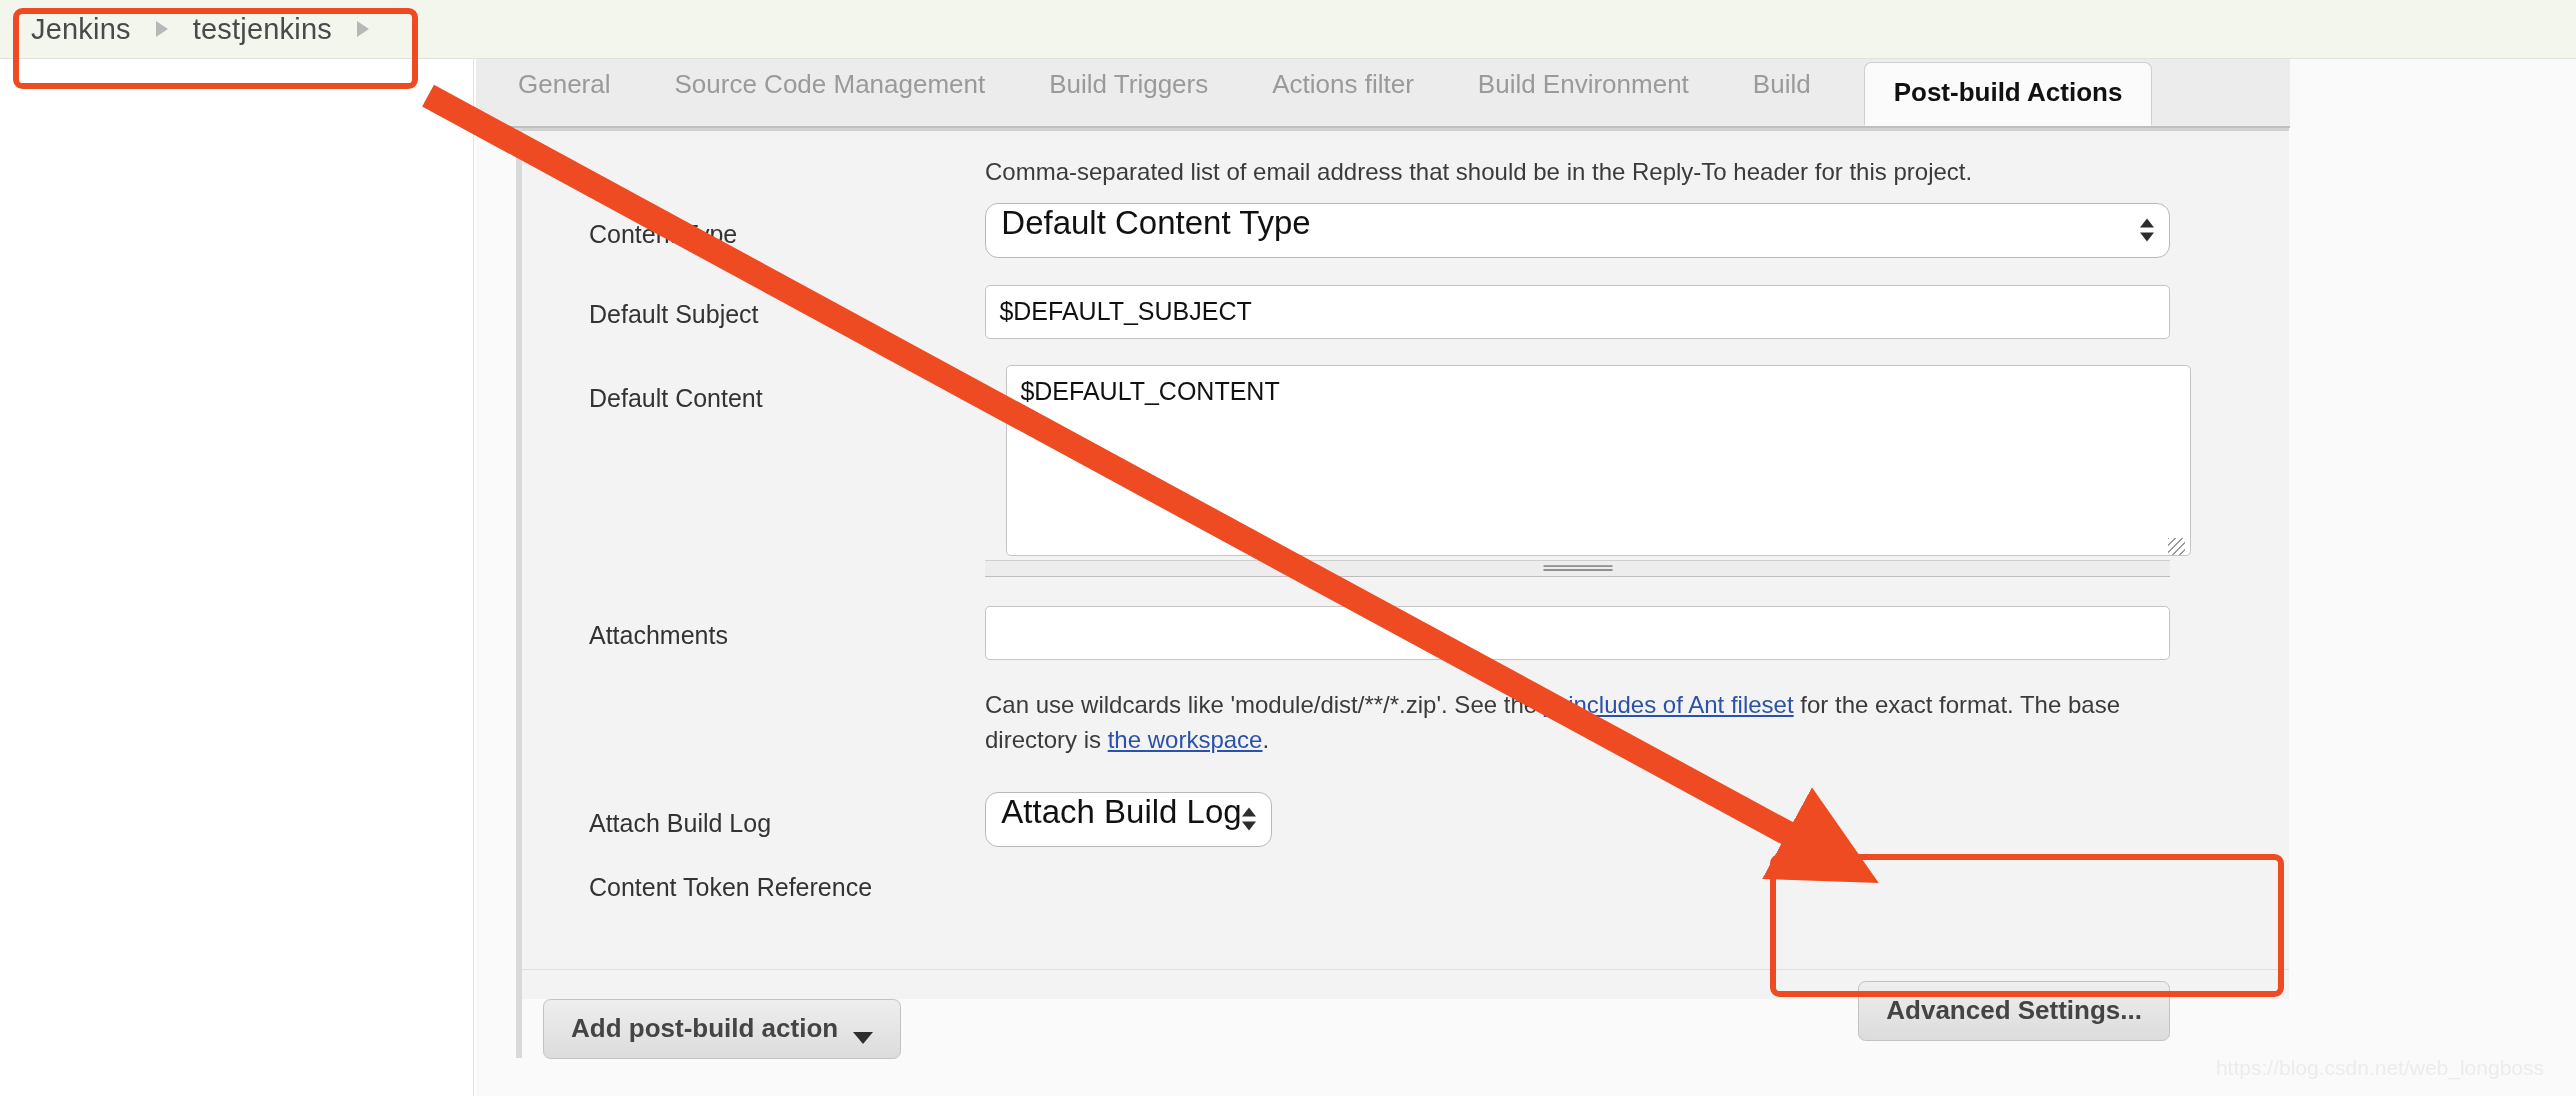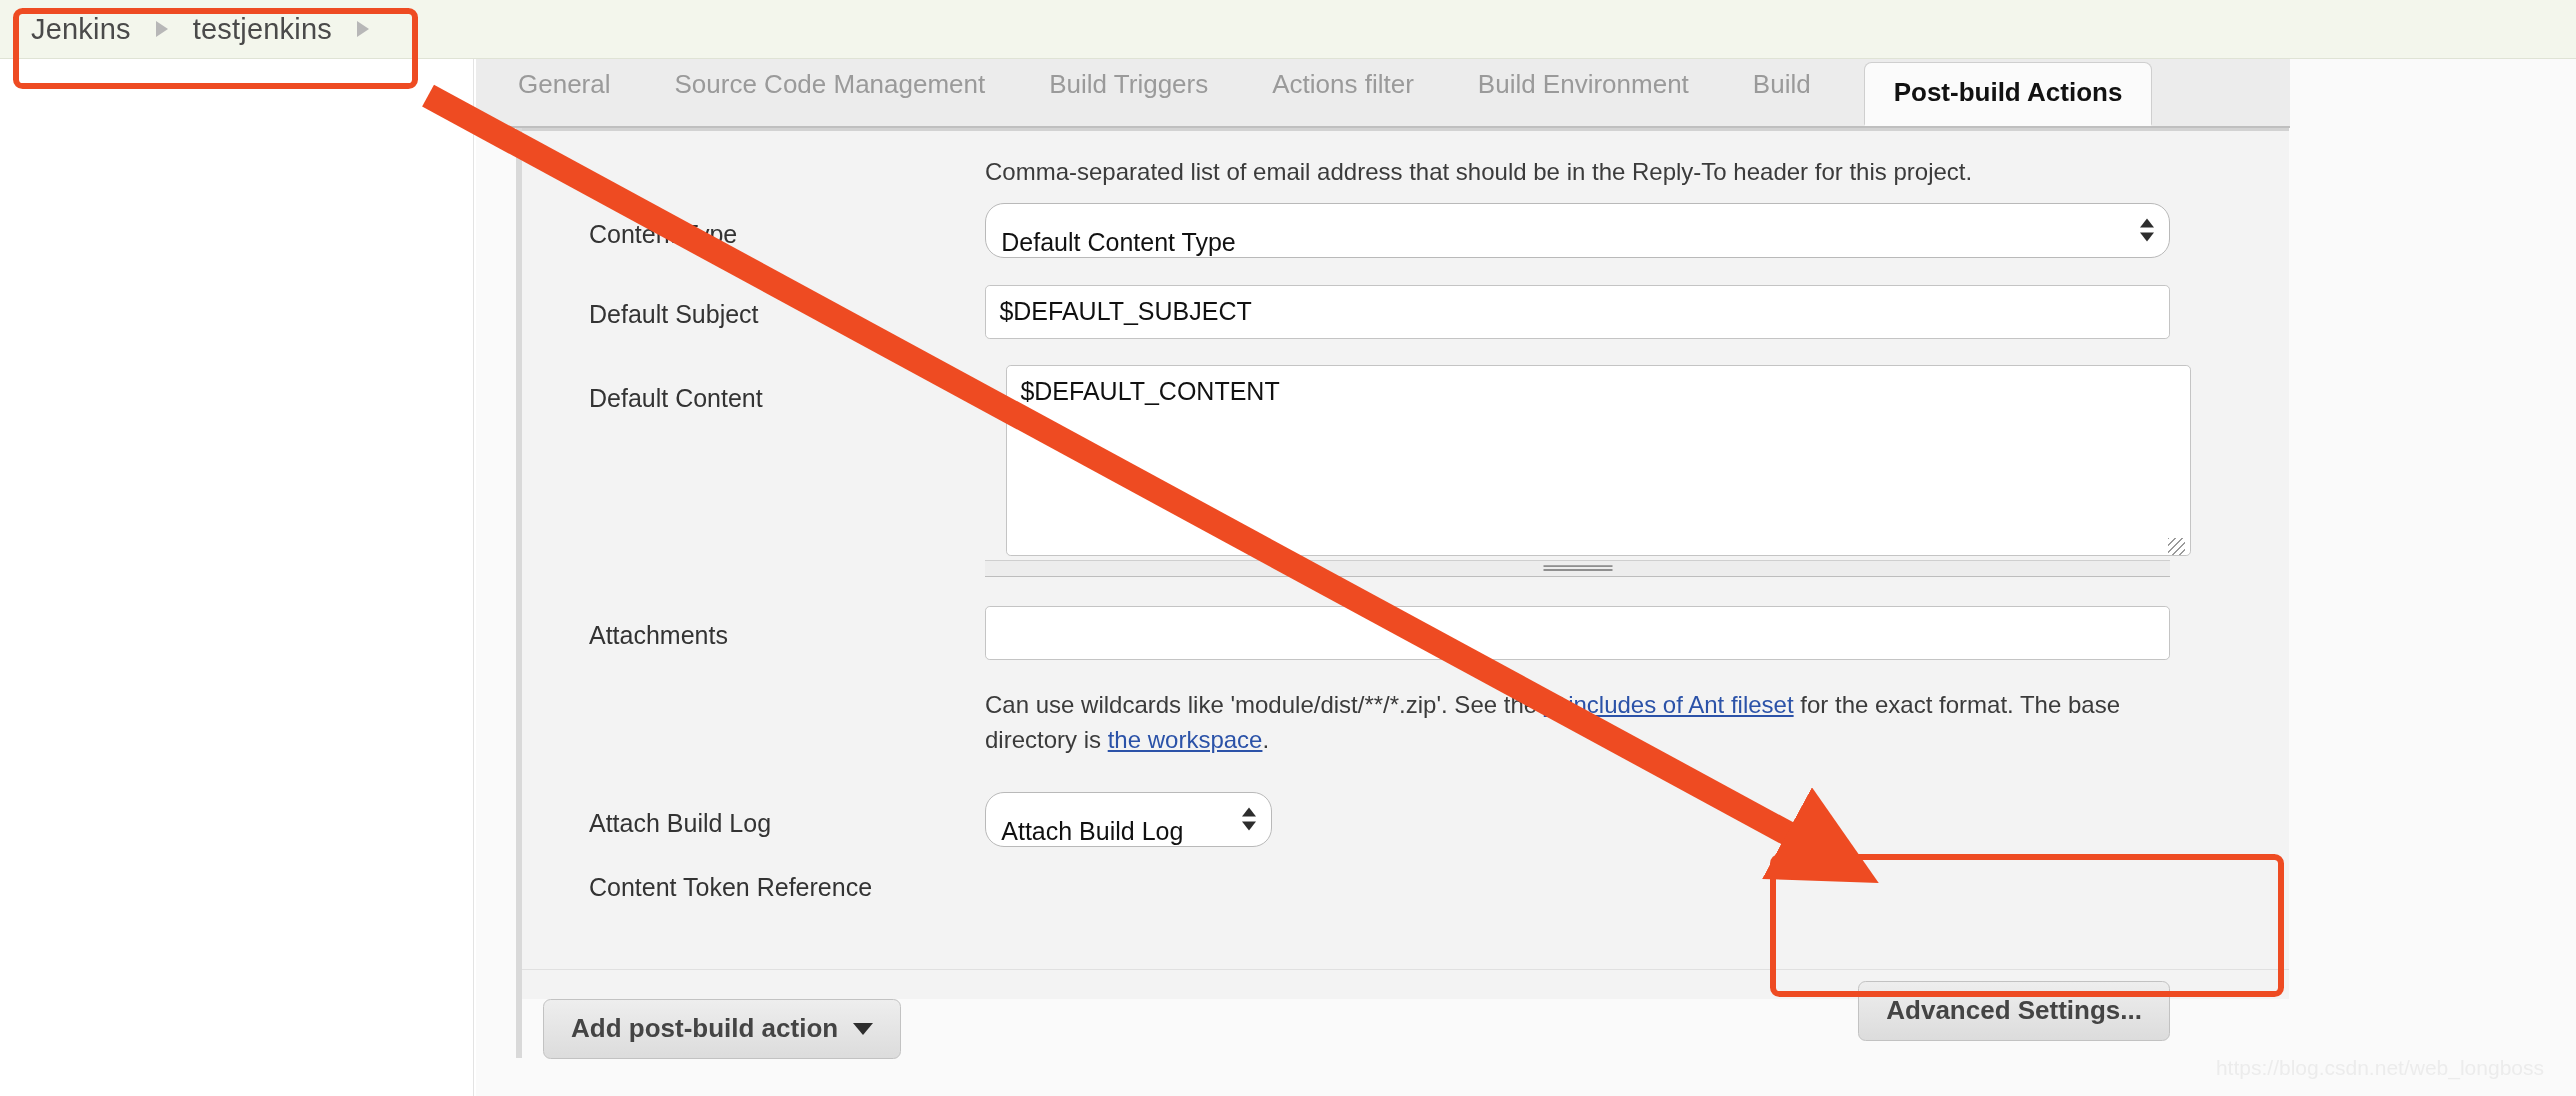--- a/index.html
+++ b/index.html
@@ -176,27 +176,27 @@
     outline: none;
     overflow: hidden;
     margin-left: 21px;
   }
   .select-wrap {
     position: relative;
     display: inline-block;
   }
   .select-box {
     border: 1.9px solid #b9b9b9;
-    border-radius: 19px;
+    border-radius: 13px;
     background: #ffffff;
-    font-size: 25px;
+    font-size: 33px;
     color: #111;
     box-sizing: border-box;
     display: flex;
-    align-items: flex-end;
+    align-items: flex-start;
     padding: 0 15.3px;
     position: relative;
     cursor: pointer;
   }
   .select-box.wide { width: 1185px; height: 55px; }
   .select-box.small { width: 287px; height: 55px; }
   .stepper {
     position: absolute;
     right: 15.3px;
     top: 50%;
@@ -277,21 +277,21 @@
     width: 1773px;
     height: 59px;
     border-left: 6.7px solid #d9d9d9;
     box-sizing: border-box;
   }
   #add-postbuild-button {
     position: absolute;
     left: 21px;
     top: 0;
     display: flex;
-    align-items: center;
+    align-items: flex-end;
     gap: 15.3px;
   }
   .caret-down {
     width: 0; height: 0;
     border-left: 10.5px solid transparent;
     border-right: 10.5px solid transparent;
     border-top: 12.4px solid #2e2e2e;
   }
 
   

